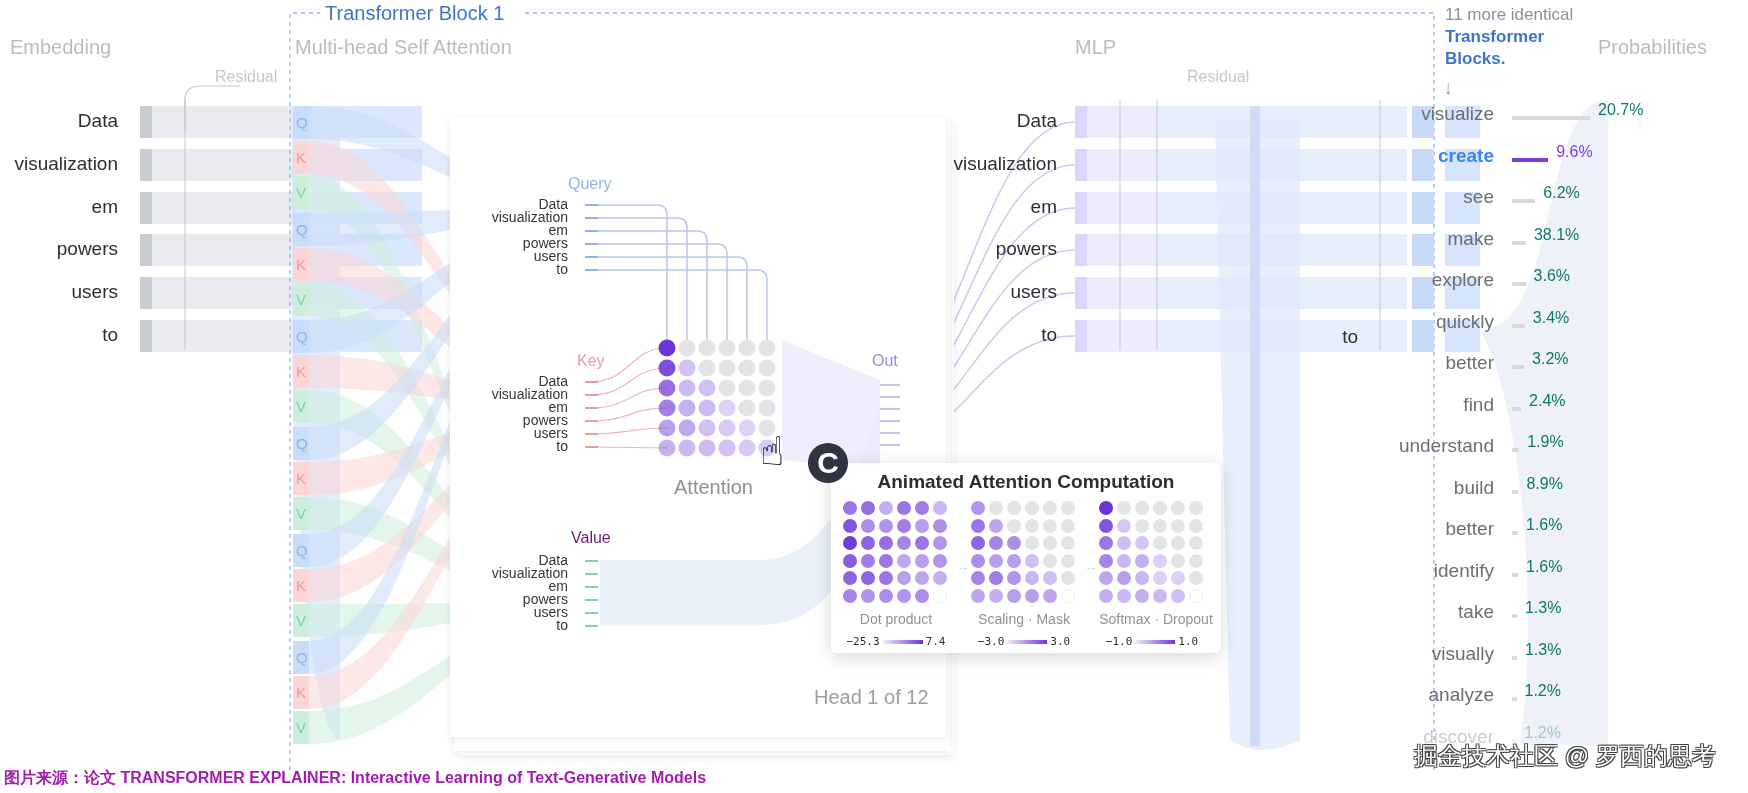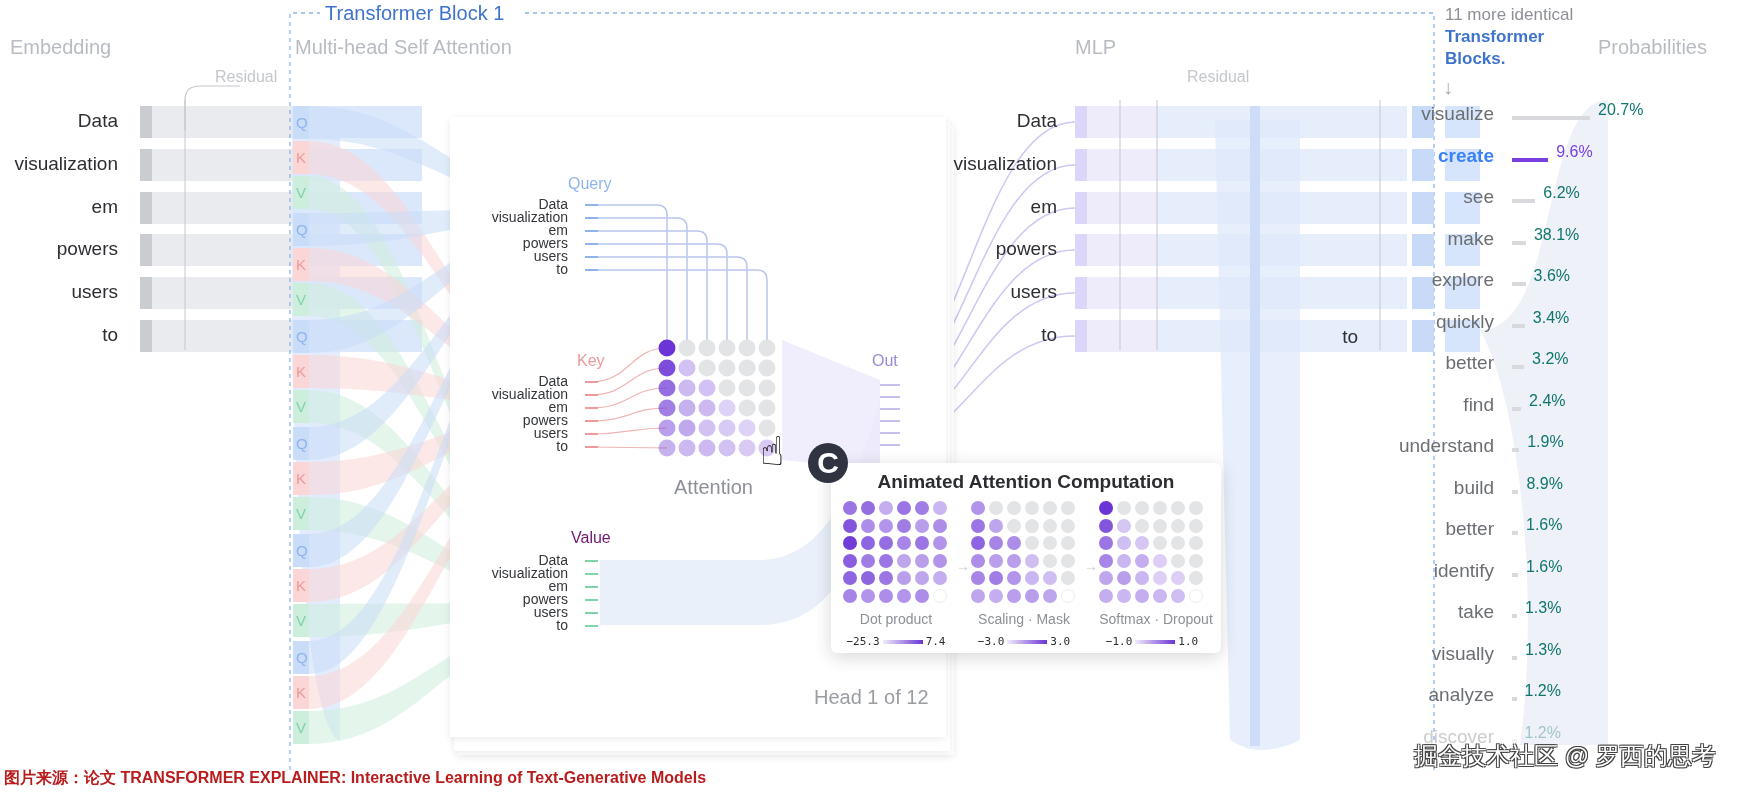--- a/index.html
+++ b/index.html
@@ -24,21 +24,21 @@
   .grid { position:absolute; top:38px; }
   .dot { position:absolute; width:14px; height:14px; border-radius:50%; }
   .grid-label { position:absolute; top:148px; font-size:14px; color:#8d9096; white-space:nowrap; text-align:center; width:130px; }
   .scale { position:absolute; top:172px; font-family:"DejaVu Sans Mono", monospace; font-size:11px; color:#2b2d31; white-space:nowrap; width:130px; text-align:center; }
   .scale .grad { display:inline-block; width:40px; height:4px; vertical-align:middle; background:linear-gradient(90deg,#f1ecfb,#6b34d6); margin:0 3px; }
   .arrow { position:absolute; top:95px; font-size:14px; color:#c9cbce; }
   .head-label { position:absolute; left:814px; top:686px; font-size:20px; color:#9a9da2; }
   .attention-label { position:absolute; left:674px; top:476px; font-size:20px; color:#8d9096; }
   .more-blocks { position:absolute; left:1445px; top:4px; font-size:17px; line-height:22px; color:#8d9096; }
   .more-blocks b { color:#3f74cc; }
-  .caption { position:absolute; left:4px; top:768px; font-size:16px; font-weight:bold; color:#b91c1c; white-space:nowrap; }
+  .caption { position:absolute; left:4px; top:768px; font-size:16px; font-weight:bold; color:#a21caf; white-space:nowrap; }
   .watermark { position:absolute; left:1414px; top:740px; font-size:24px; color:#ffffff; white-space:nowrap; text-shadow:-1px -1px 0 #444, 1px -1px 0 #444, -1px 1px 0 #444, 1px 1px 0 #444; }
   .cursor-badge { position:absolute; left:808px; top:443px; width:40px; height:40px; border-radius:50%; background:#2f3440; color:#fff; font-size:30px; font-weight:bold; text-align:center; line-height:40px; }
   .hand { position:absolute; left:760px; top:428px; font-size:40px; }
 </style>
 </head>
 <body>
 
 <svg id="flows" class="abs" style="left:0;top:0" width="1748" height="793">
     <rect x="140" y="106" width="12" height="32" fill="#c9ccd1"></rect>
     <rect x="152" y="106" width="140" height="32" fill="#e9ebee"></rect>

